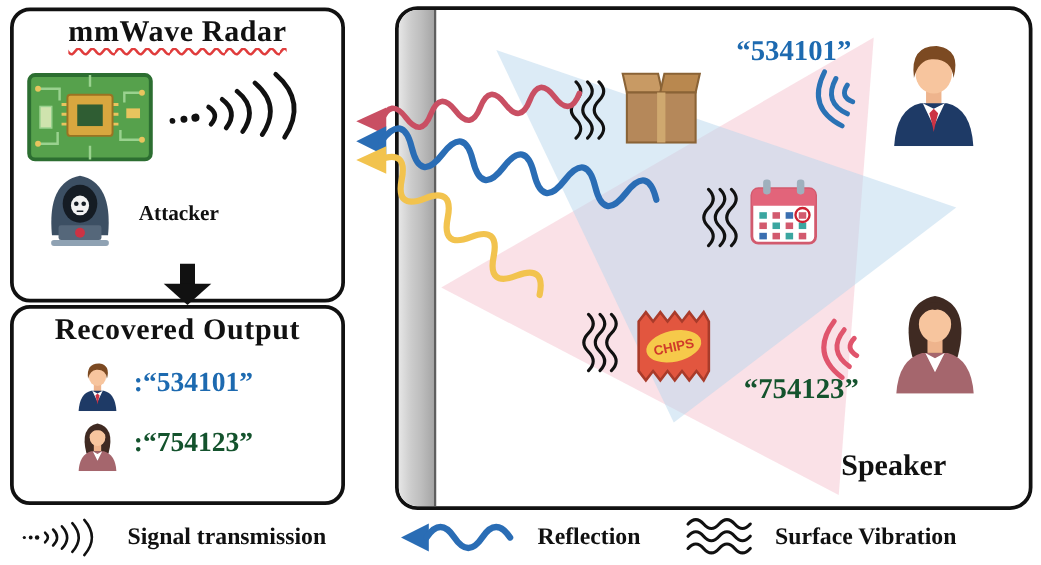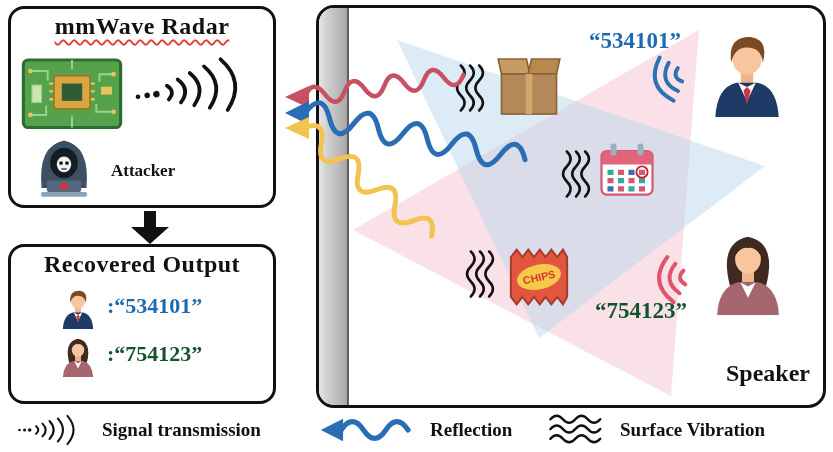--- a/index.html
+++ b/index.html
@@ -79,21 +79,21 @@
       <symbol id="sym-arcs" viewBox="0 0 48 64">
         <g fill="none" stroke="currentColor" stroke-width="4.5" stroke-linecap="round">
           <path d="M36,24 q-10,8 0,16"></path>
           <path d="M28,15 q-18,17 0,34"></path>
           <path d="M20,6 q-26,26 0,52"></path>
         </g>
       </symbol>
     </defs>
   </svg>
 
-  <div class="panel" style="left:8px;top:6px;width:268px;height:202px">
+  <div class="panel" style="left:8px;top:6px;width:268px;height:236px">
     <div class="panel-title wavy-underline">mmWave Radar</div>
 
     <svg class="abs" style="left:10px;top:42px" width="102" height="84" viewBox="0 0 130 100">
       <rect x="3" y="8" width="124" height="86" rx="6" fill="#56a14c" stroke="#2c6e31" stroke-width="4"></rect>
       <path d="M12,22 h22 v12 M118,26 h-18 v10 M12,78 h20 v-12 M118,74 h-22 v-10 M65,8 v12 M65,80 v14" fill="none" stroke="#9ad28f" stroke-width="2.5"></path>
       <rect x="14" y="40" width="12" height="22" fill="#cfe3ae" stroke="#9ad28f" stroke-width="1.5"></rect>
       <rect x="102" y="42" width="14" height="10" fill="#e8c45e"></rect>
       <g stroke="#e8c45e" stroke-width="3">
         <path d="M36,38 h6 M36,48 h6 M36,58 h6 M88,38 h6 M88,48 h6 M88,58 h6"></path>
       </g>
@@ -199,21 +199,21 @@
 
 
     <svg class="room-obj" style="left:334px;top:243px;color:#e0556d;transform:rotate(-8deg)" width="42" height="56">
       <use href="#sym-arcs" width="42" height="56"></use>
     </svg>
     <svg class="room-obj" style="left:386px;top:221px" width="86" height="86">
       <use href="#sym-woman" width="86" height="86"></use>
     </svg>
     <div class="room-label value-red" style="left:252px;top:290px;width:140px;text-align:center;font-size:23px">“754123”</div>
 
-    <div class="room-label" style="left:371px;top:352px;width:120px;text-align:right">Speaker</div>
+    <div class="room-label" style="left:354px;top:352px;width:120px;text-align:left">Speaker</div>
   </div>
 
   <svg class="waves-overlay" width="833" height="452" viewBox="0 0 833 452">
 
     <polygon points="285,97 309,86 309,108" fill="#c94f63"></polygon>
     <g transform="rotate(-8 305 97)">
       <path d="M305,97 q10,-18 20,0 t20,0 t20,0 t20,0 t20,0 t20,0 t20,0 t20,0" fill="none" stroke="#c94f63" stroke-width="4.5" stroke-linecap="round"></path>
     </g>
 
     <polygon points="285,113 309,101 309,125" fill="#2a6db5"></polygon>

